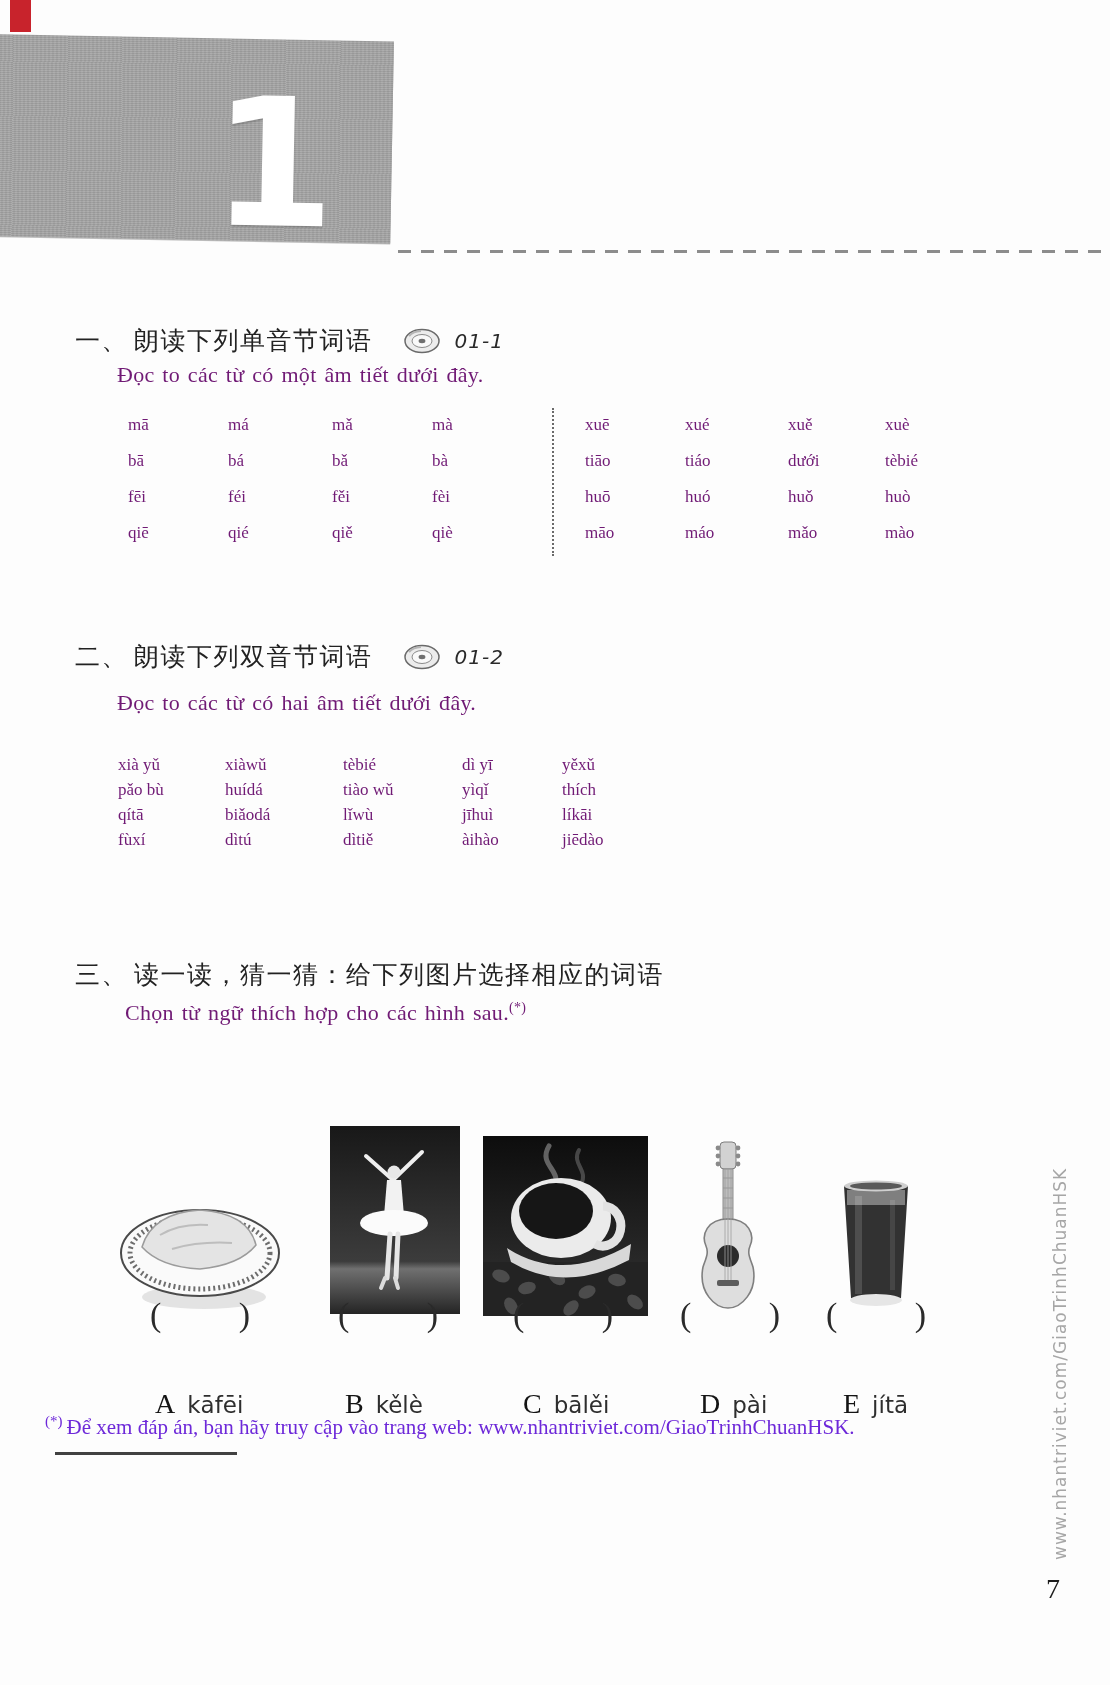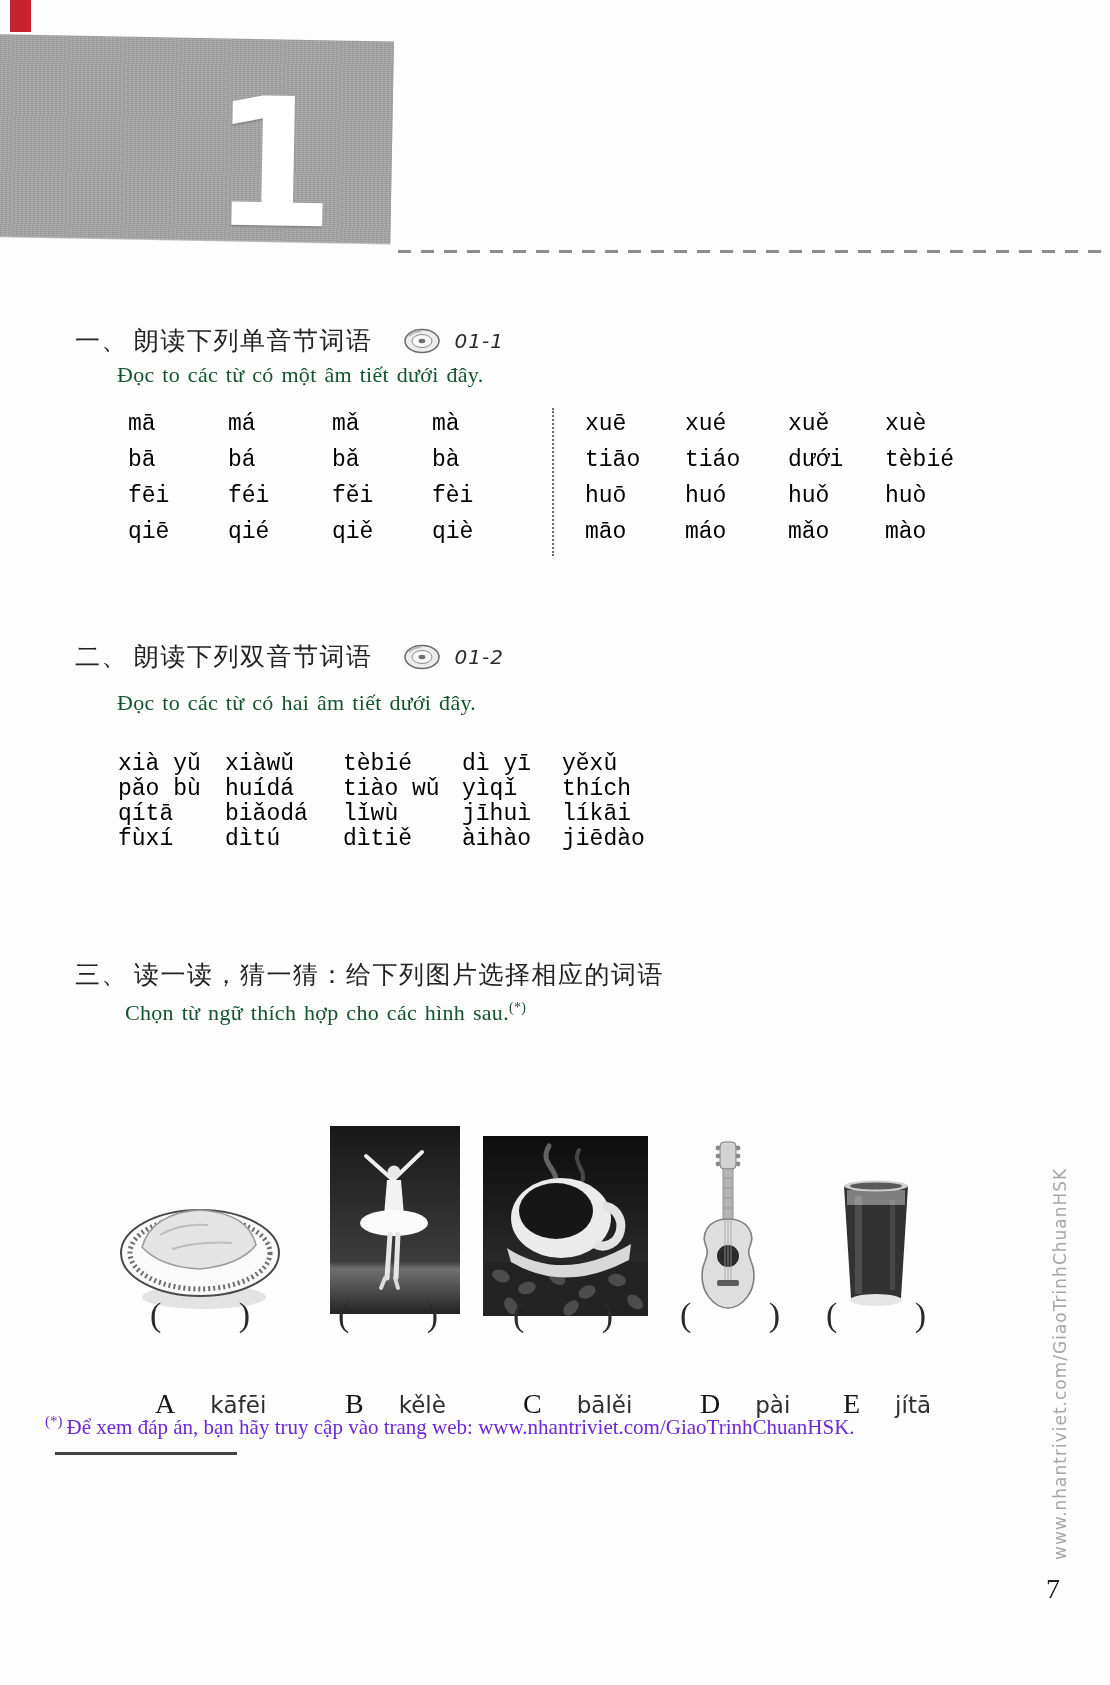--- a/index.html
+++ b/index.html
@@ -22,35 +22,35 @@
   .h-viet{font-size:33px;color:#121212;margin-top:7px;letter-spacing:1px;}
   .dash-line{left:398px;top:250px;width:712px;height:3px;
              background:repeating-linear-gradient(90deg,#8c8c8c 0 13px,transparent 13px 23px);}
 
   
   .sec-head{display:flex;align-items:center;font-size:25px;color:#222;letter-spacing:1.5px;white-space:nowrap;}
   .sec-head .num{margin-right:6px;}
   .disc{margin-left:30px;flex:0 0 auto;}
   .track{margin-left:14px;font-family:"DejaVu Sans",sans-serif;font-style:italic;font-size:20px;
          letter-spacing:1px;color:#2a2a2a;}
-  .instr{font-size:22px;color:#14532d;letter-spacing:.3px;word-spacing:2px;white-space:nowrap;}
+  .instr{font-size:22px;color:#701a75;letter-spacing:.3px;word-spacing:2px;white-space:nowrap;}
   .instr sup{font-size:14px;}
 
   
-  .pgrid{display:grid;row-gap:11px;font-family:Liberation Mono, monospace;font-size:23px;
-         line-height:25px;color:#000000;white-space:nowrap;}
+  .pgrid{display:grid;row-gap:11px;font-family:Liberation Serif, serif;font-size:17px;
+         line-height:25px;color:#701a75;white-space:nowrap;}
   .dotted-div{border-left:2px dotted #6a6a6a;width:0;}
 
   
   .fig{overflow:hidden;}
   .paren{display:flex;justify-content:space-between;width:100px;font-size:34px;color:#2a2a2a;
          font-family:"Liberation Serif",serif;}
   .opt{display:flex;align-items:baseline;gap:12px;white-space:nowrap;}
   .opt .letter{font-size:28px;color:#141414;}
-  .opt .word{font-family:"DejaVu Sans",sans-serif;font-size:23px;color:#2e2e2e;margin-left:23px;}
+  .opt .word{font-family:"DejaVu Sans",sans-serif;font-size:23px;color:#2e2e2e;}
 
   
   .foot-rule{left:55px;top:1452px;width:182px;height:3px;background:#414141;}
   .footnote{left:45px;top:1413px;font-size:21px;color:#6d28d9;white-space:nowrap;}
   .footnote sup{font-size:15px;margin-right:4px;}
   .side-url{left:1050px;top:1198px;height:362px;writing-mode:vertical-rl;transform:rotate(180deg);
             font-family:"DejaVu Sans",sans-serif;font-size:17px;letter-spacing:1px;color:#a6a6a6;}
   .page-num{left:1046px;top:1573px;font-size:28px;color:#1c1c1c;}
 </style>
 </head>

